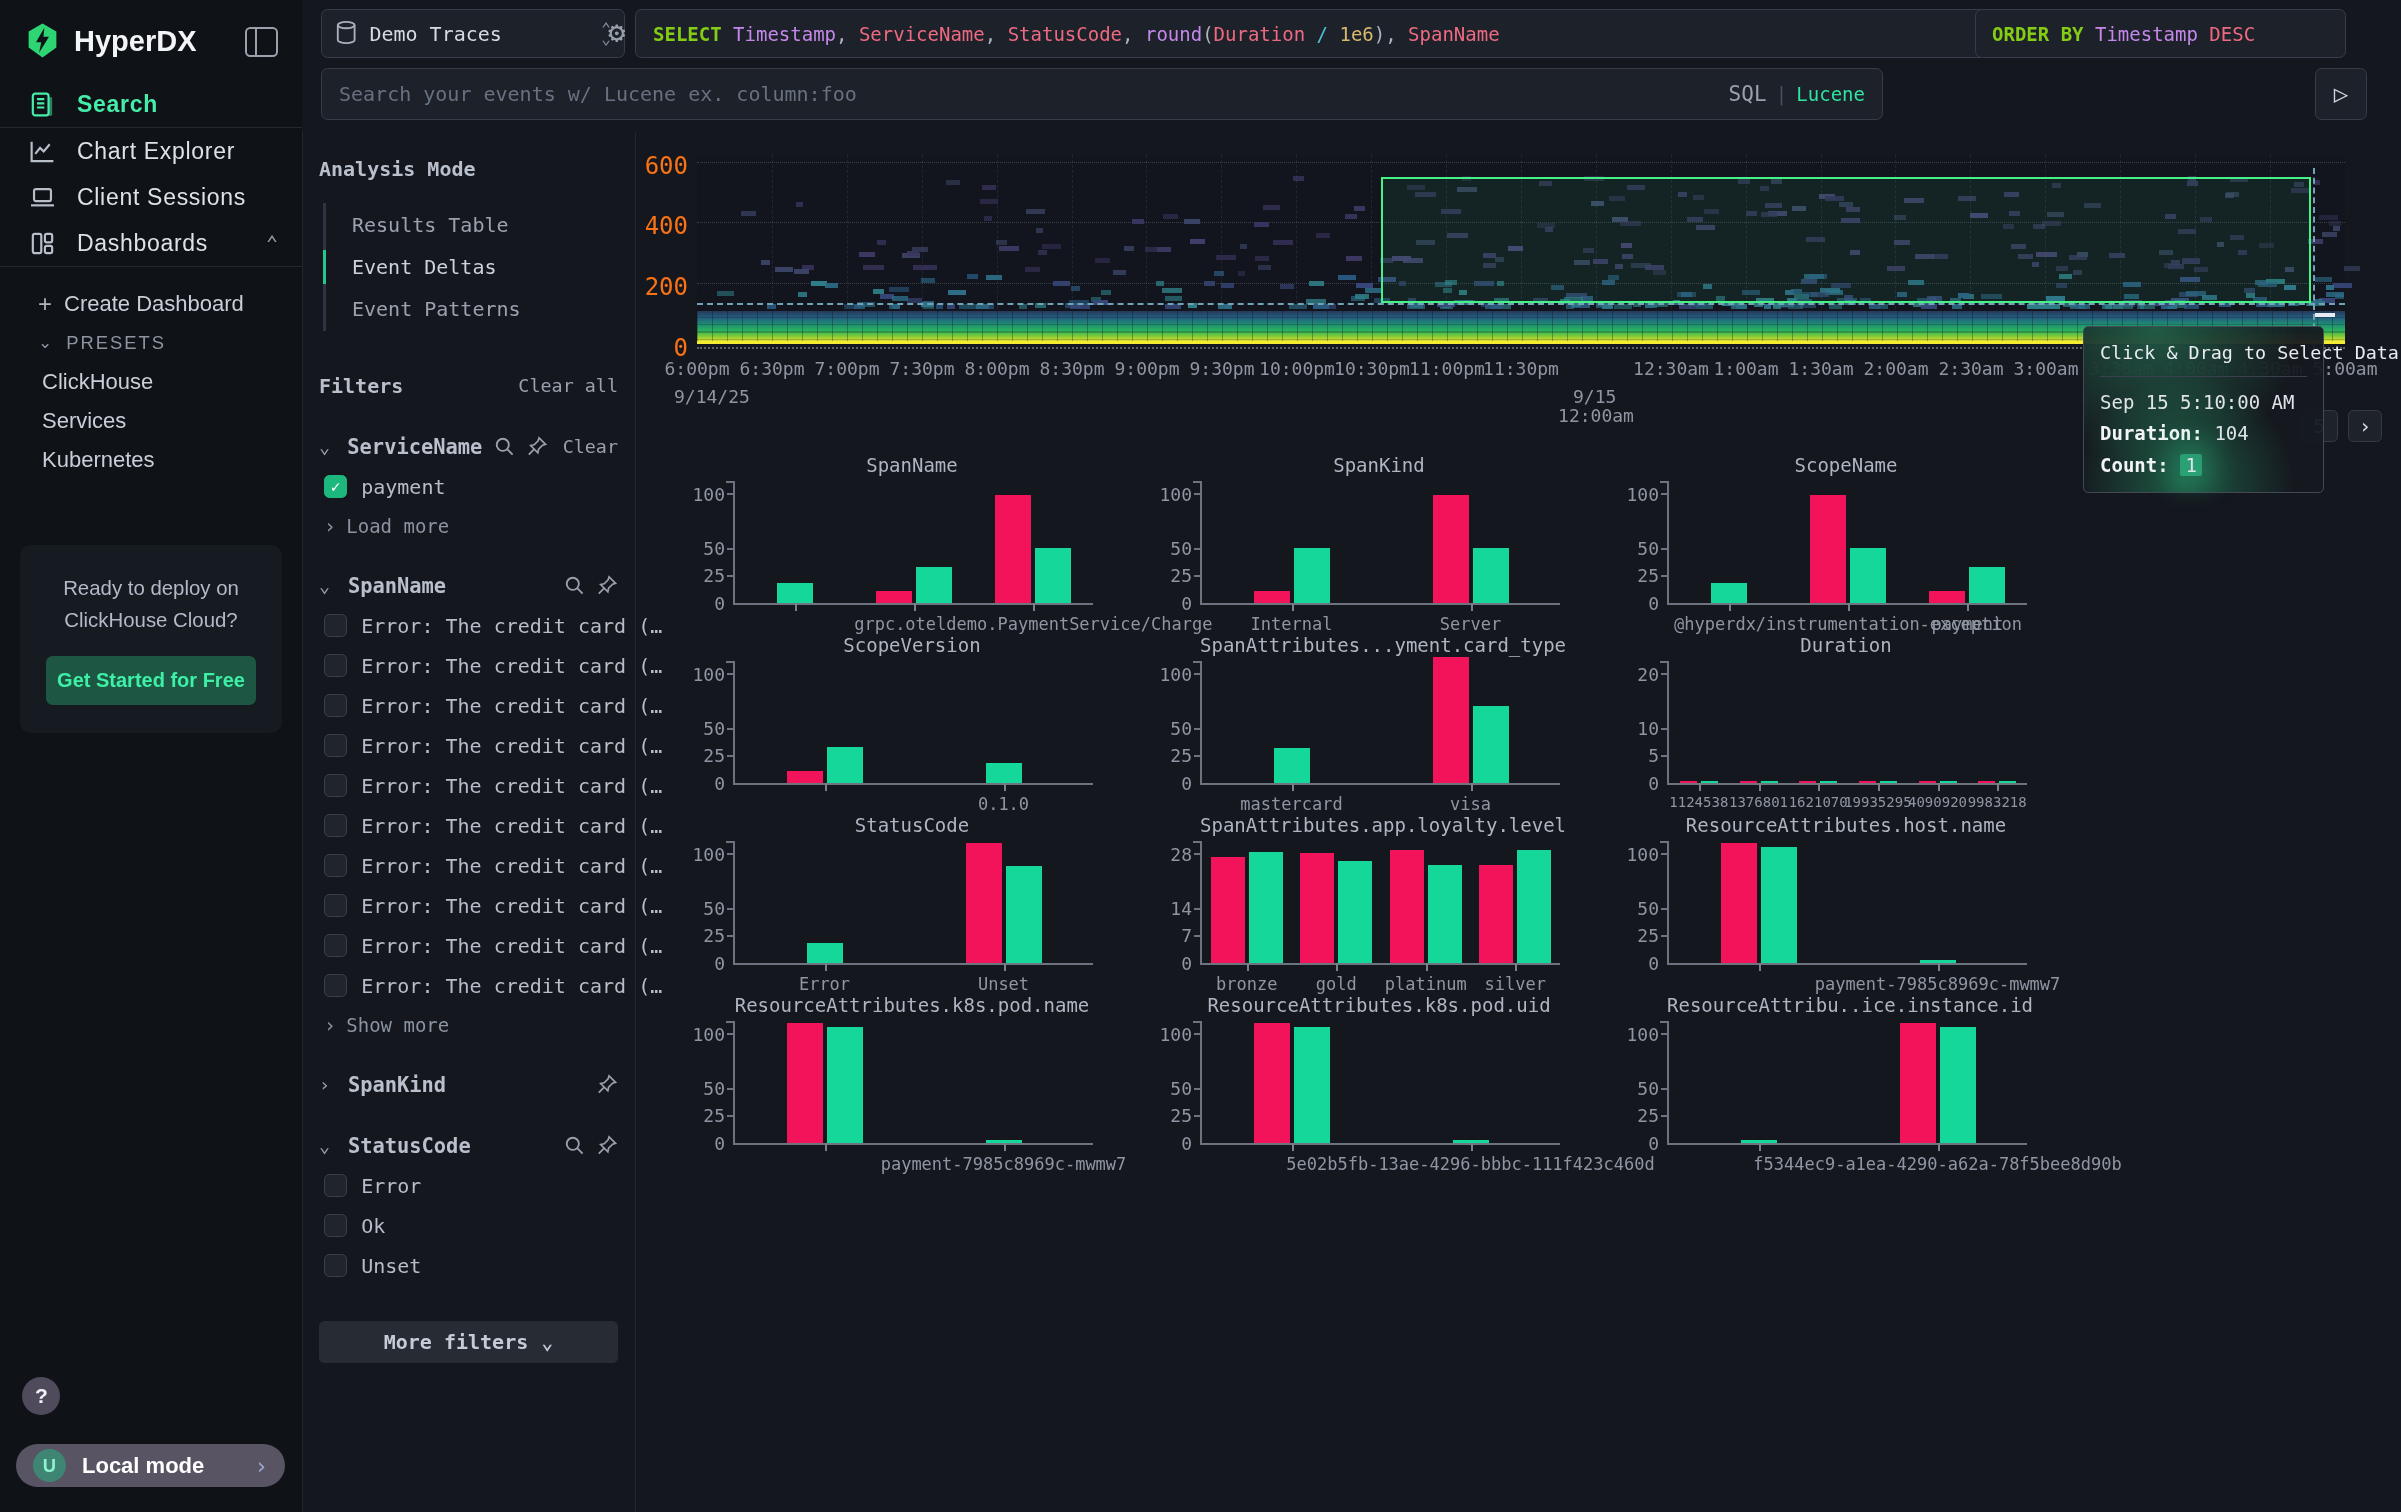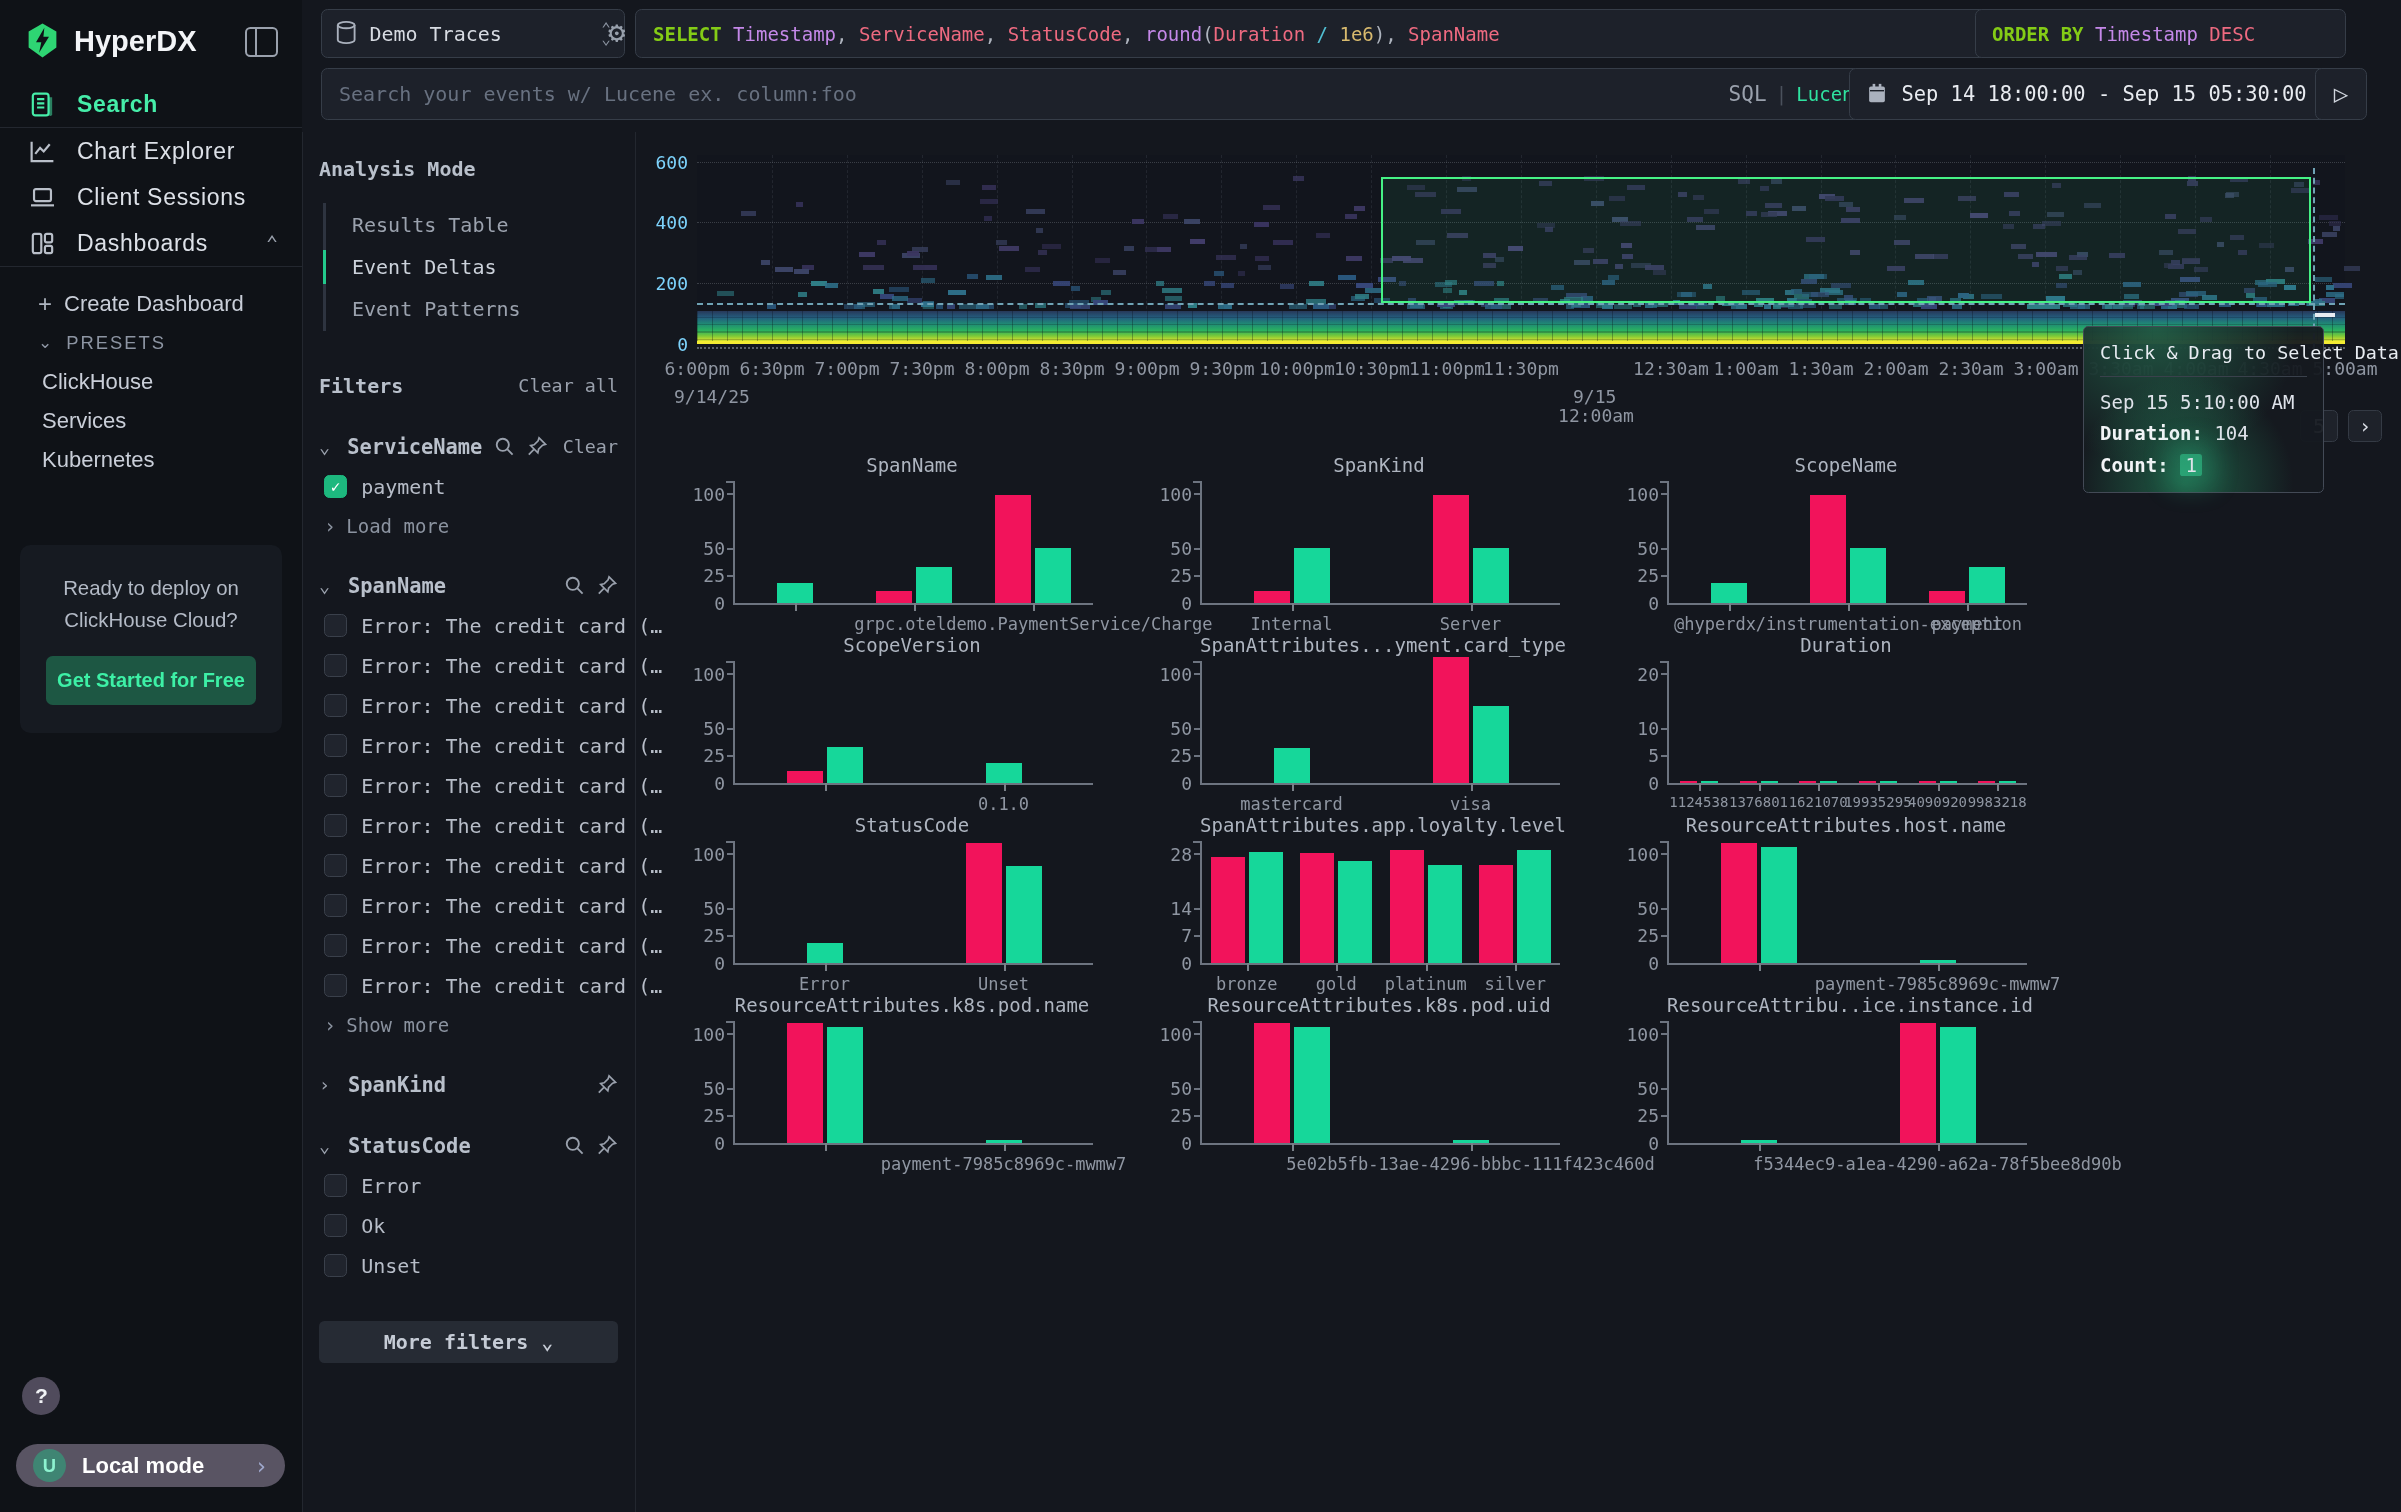--- a/index.html
+++ b/index.html
@@ -85,21 +85,21 @@
   .fopt{display:flex;align-items:center;gap:14.5px;margin-top:16px;padding-left:5.3px;cursor:pointer;}
   .cbox{width:22.4px;height:22.4px;border-radius:5.3px;background:#20242d;border:1.3px solid #3a404b;box-sizing:border-box;flex:none;}
   .cbox.checked{background:#1db87e;border-color:#1db87e;color:#fff;display:flex;align-items:center;justify-content:center;font-size:16px;font-weight:bold;}
   .fopt-label{font-size:20px;color:#b7bdc8;white-space:nowrap;}
   .fmore{display:flex;align-items:center;gap:10.5px;margin-top:16px;padding-left:5.3px;font-size:19px;color:#8b93a0;cursor:pointer;}
   .more-filters{margin-top:43px;height:42px;background:#262b34;border-radius:5.3px;display:flex;align-items:center;
                 justify-content:center;gap:13px;font-size:20px;font-weight:bold;color:#c6ccd6;cursor:pointer;}
 
   
   .main{position:absolute;left:637px;top:132px;right:0;bottom:0;}
-  .hm-ylab{position:absolute;width:47px;text-align:right;font-size:18px;color:#7dd3fc;}
+  .hm-ylab{position:absolute;width:47px;text-align:right;font-size:24px;color:#f97316;}
   .hm-plot{position:absolute;left:60px;top:23px;width:1648px;height:189px;background:#12151d;}
   .hm-grid-h{position:absolute;left:0;right:0;height:0;border-top:1.3px dotted rgba(160,168,180,0.28);}
   .hm-grid-v{position:absolute;top:0;bottom:0;width:0;border-left:1.3px dashed rgba(160,168,180,0.12);}
   .hm-band{position:absolute;left:0;right:0;bottom:0;height:33px;
     background:
       repeating-linear-gradient(to right, rgba(10,14,20,0.30) 0 1.3px, transparent 1.3px 15px),
       repeating-linear-gradient(to bottom, transparent 0 6px, rgba(10,14,20,0.22) 6px 7.2px),
       linear-gradient(to bottom,rgba(43,62,99,0.85) 0%,#245d7e 20%,#1f8c74 40%,#2bb45f 60%,#7ec938 76%,#cede2f 88%,#ede32b 100%);}
   .hm-band-base{position:absolute;left:0;right:0;bottom:0;height:3.3px;background:#f4ec33;}
   .hm-baseline{position:absolute;left:0;right:0;bottom:-5.3px;border-top:2px dotted rgba(150,158,168,0.55);}
@@ -264,31 +264,20 @@
     <div class="tb-box order-box" id="order-box">
         <span class="qseg tk-kw">ORDER BY </span>
         <span class="qseg tk-purple">Timestamp</span>
         <span class="qseg tk-red"> DESC</span>
       </div>
     <div class="tb-box search-box">
       <span class="search-ph">Search your events w/ Lucene ex. column:foo</span>
       <span class="mode-sql">SQL</span>
       <span class="mode-div">|</span>
       <span class="mode-lucene">Lucene</span>
-    </div>
-    <div class="tb-box date-box">
-      <span>
-        <svg width="20" height="21" viewBox="0 0 22 24">
-            <rect x="2" y="4" width="18" height="18" rx="2" fill="#aab1bd"></rect>
-            <rect x="6" y="1" width="3" height="5" fill="#aab1bd"></rect>
-            <rect x="13" y="1" width="3" height="5" fill="#aab1bd"></rect>
-            <rect x="3" y="8" width="16" height="1.6" fill="#1d212a"></rect>
-          </svg>
-      </span>
-      <span class="date-label">Sep 14 18:00:00 - Sep 15 05:30:00</span>
     </div>
     <div class="tb-box run-btn">
       <span>▷</span>
     </div>
   </div>
 
   <div class="filterbar">
     <div class="fp-title">Analysis Mode</div>
     <div class="mode-list" id="mode-list">
         <div class="mode-item">Results Table</div>

